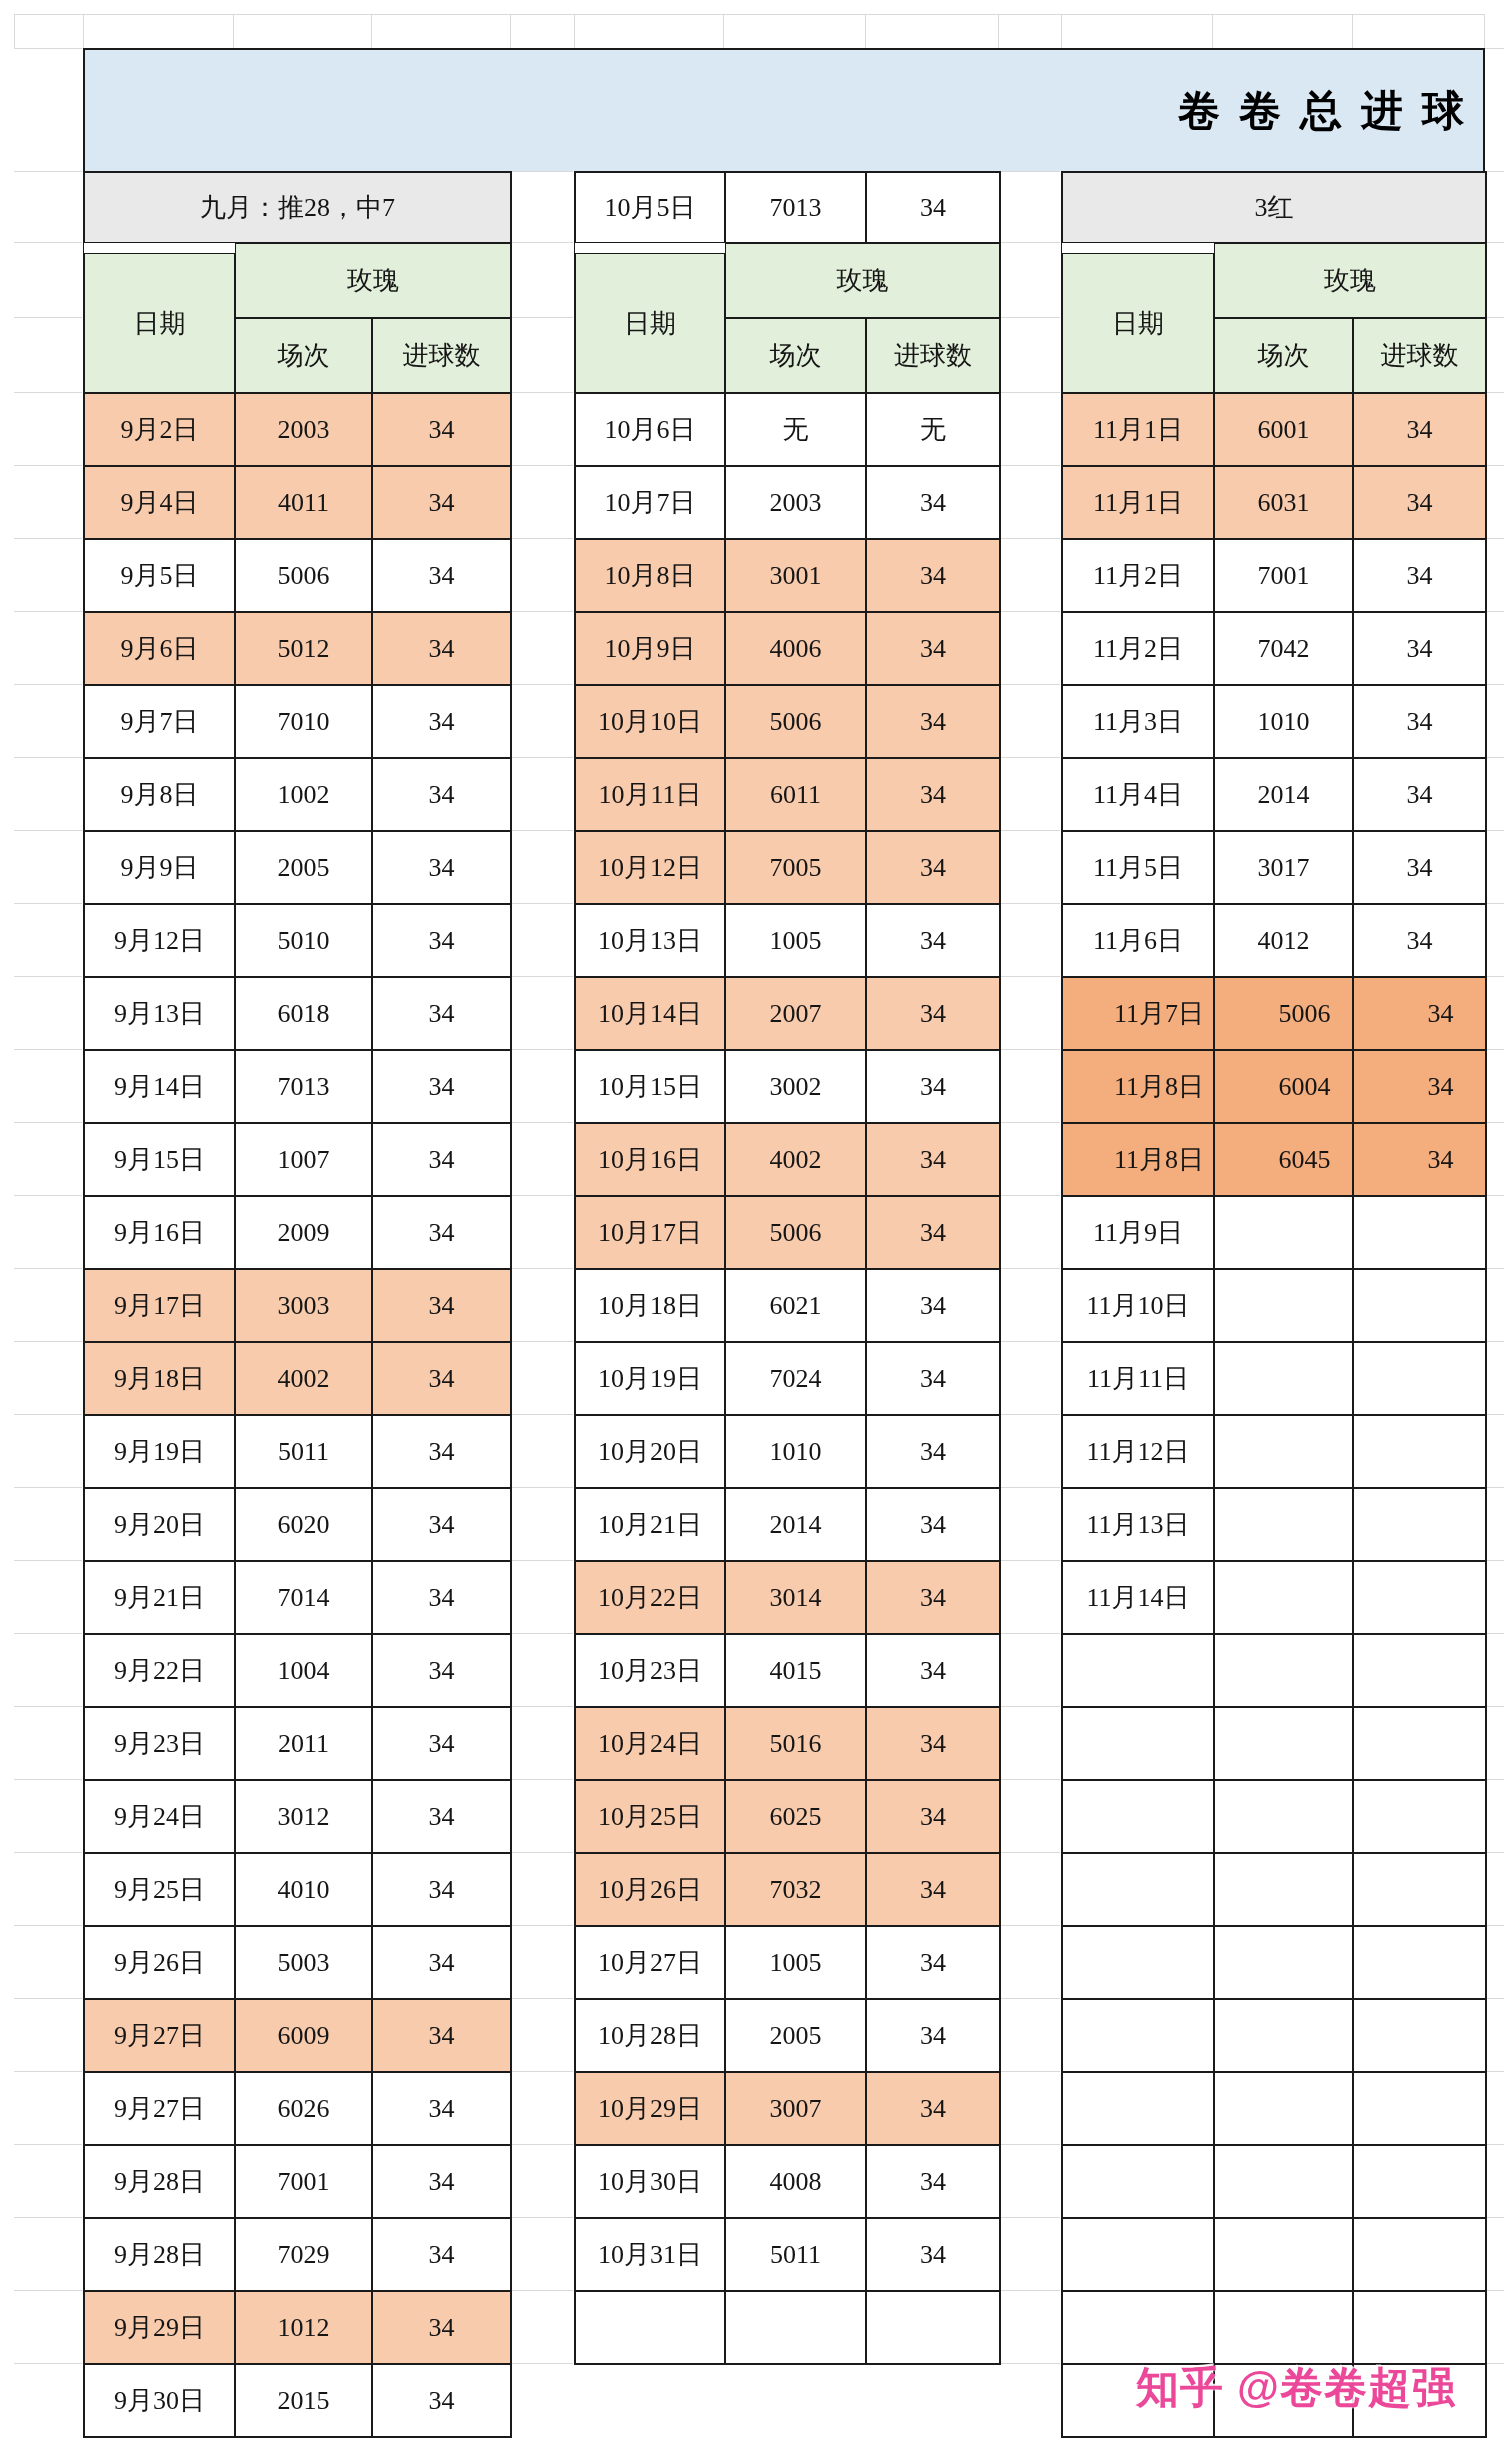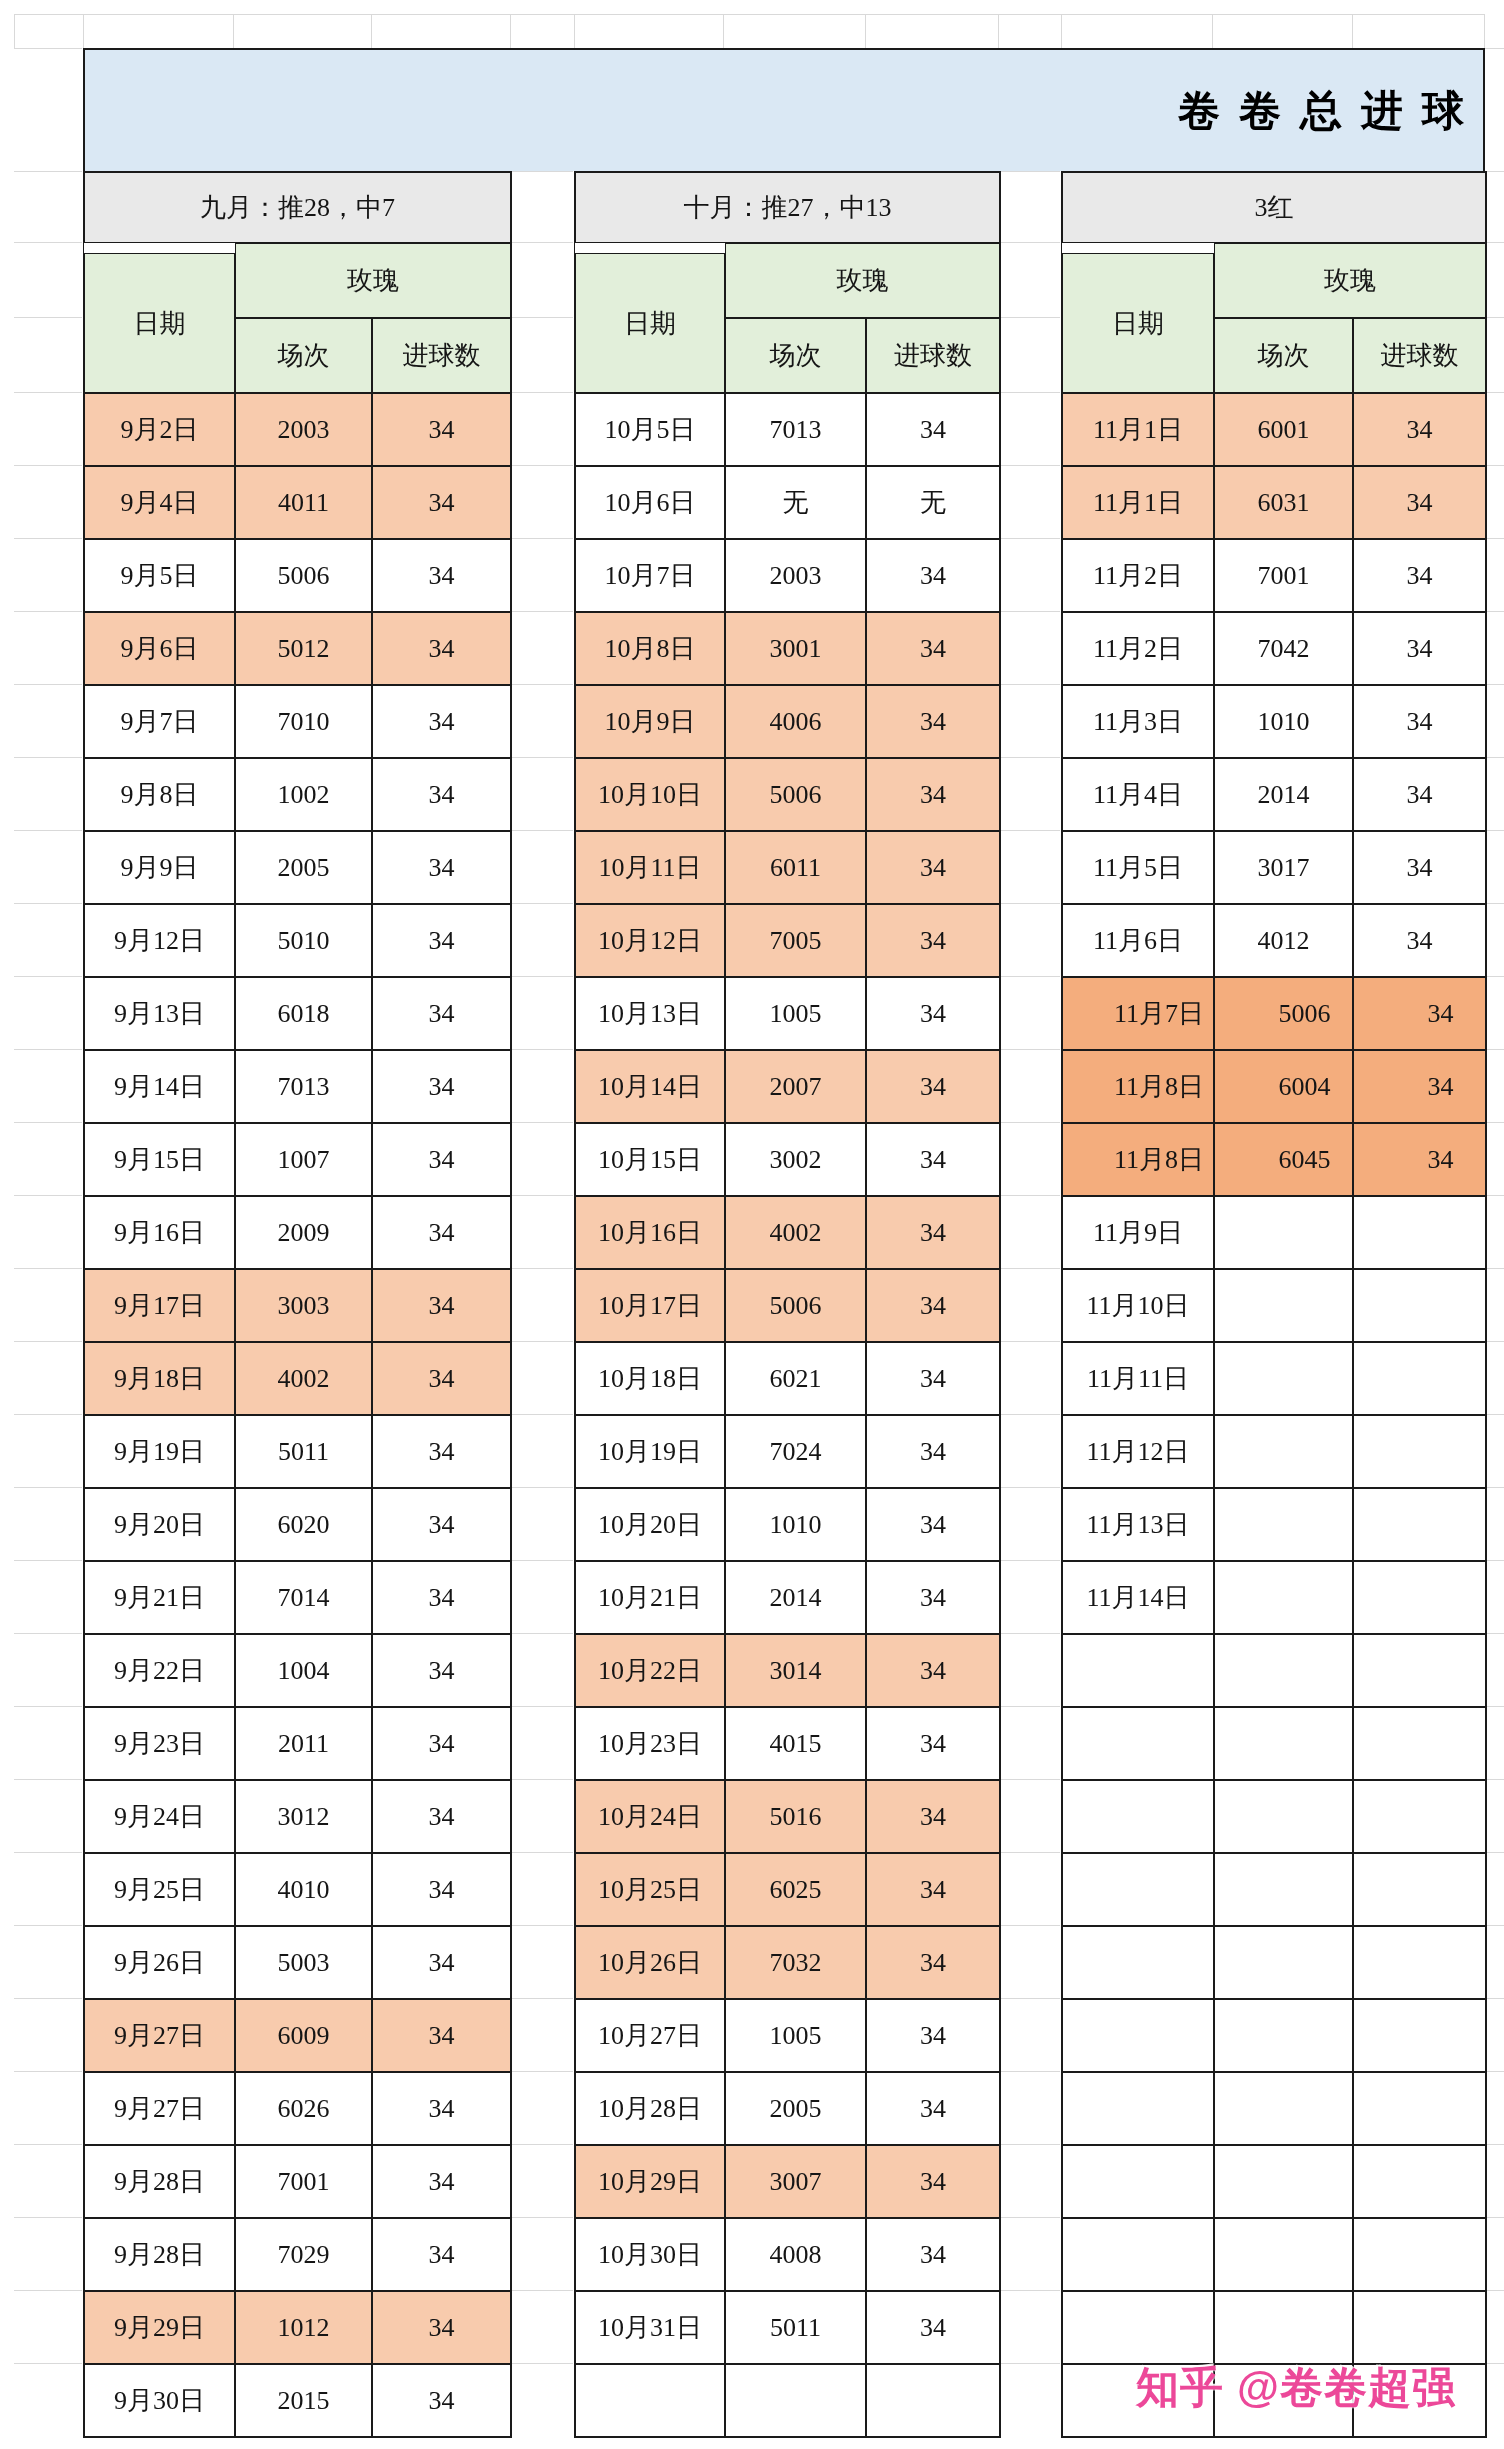--- a/index.html
+++ b/index.html
@@ -179,21 +179,20 @@
       <div class="c">34</div>
       <div class="c o1">9月29日</div>
       <div class="c o1">1012</div>
       <div class="c o1">34</div>
       <div class="c">9月30日</div>
       <div class="c">2015</div>
       <div class="c">34</div>
     </div>
 
   <div class="group g2">
-    <div class="c mh">十月：推27，中13</div>
     <div class="c dh">日期</div>
     <div class="c rh">玫瑰</div>
     <div class="c s1">场次</div>
     <div class="c s2">进球数</div>
   <div class="c">10月5日</div>
       <div class="c">7013</div>
       <div class="c">34</div>
       <div class="c">10月6日</div>
       <div class="c">无</div>
       <div class="c">无</div>

